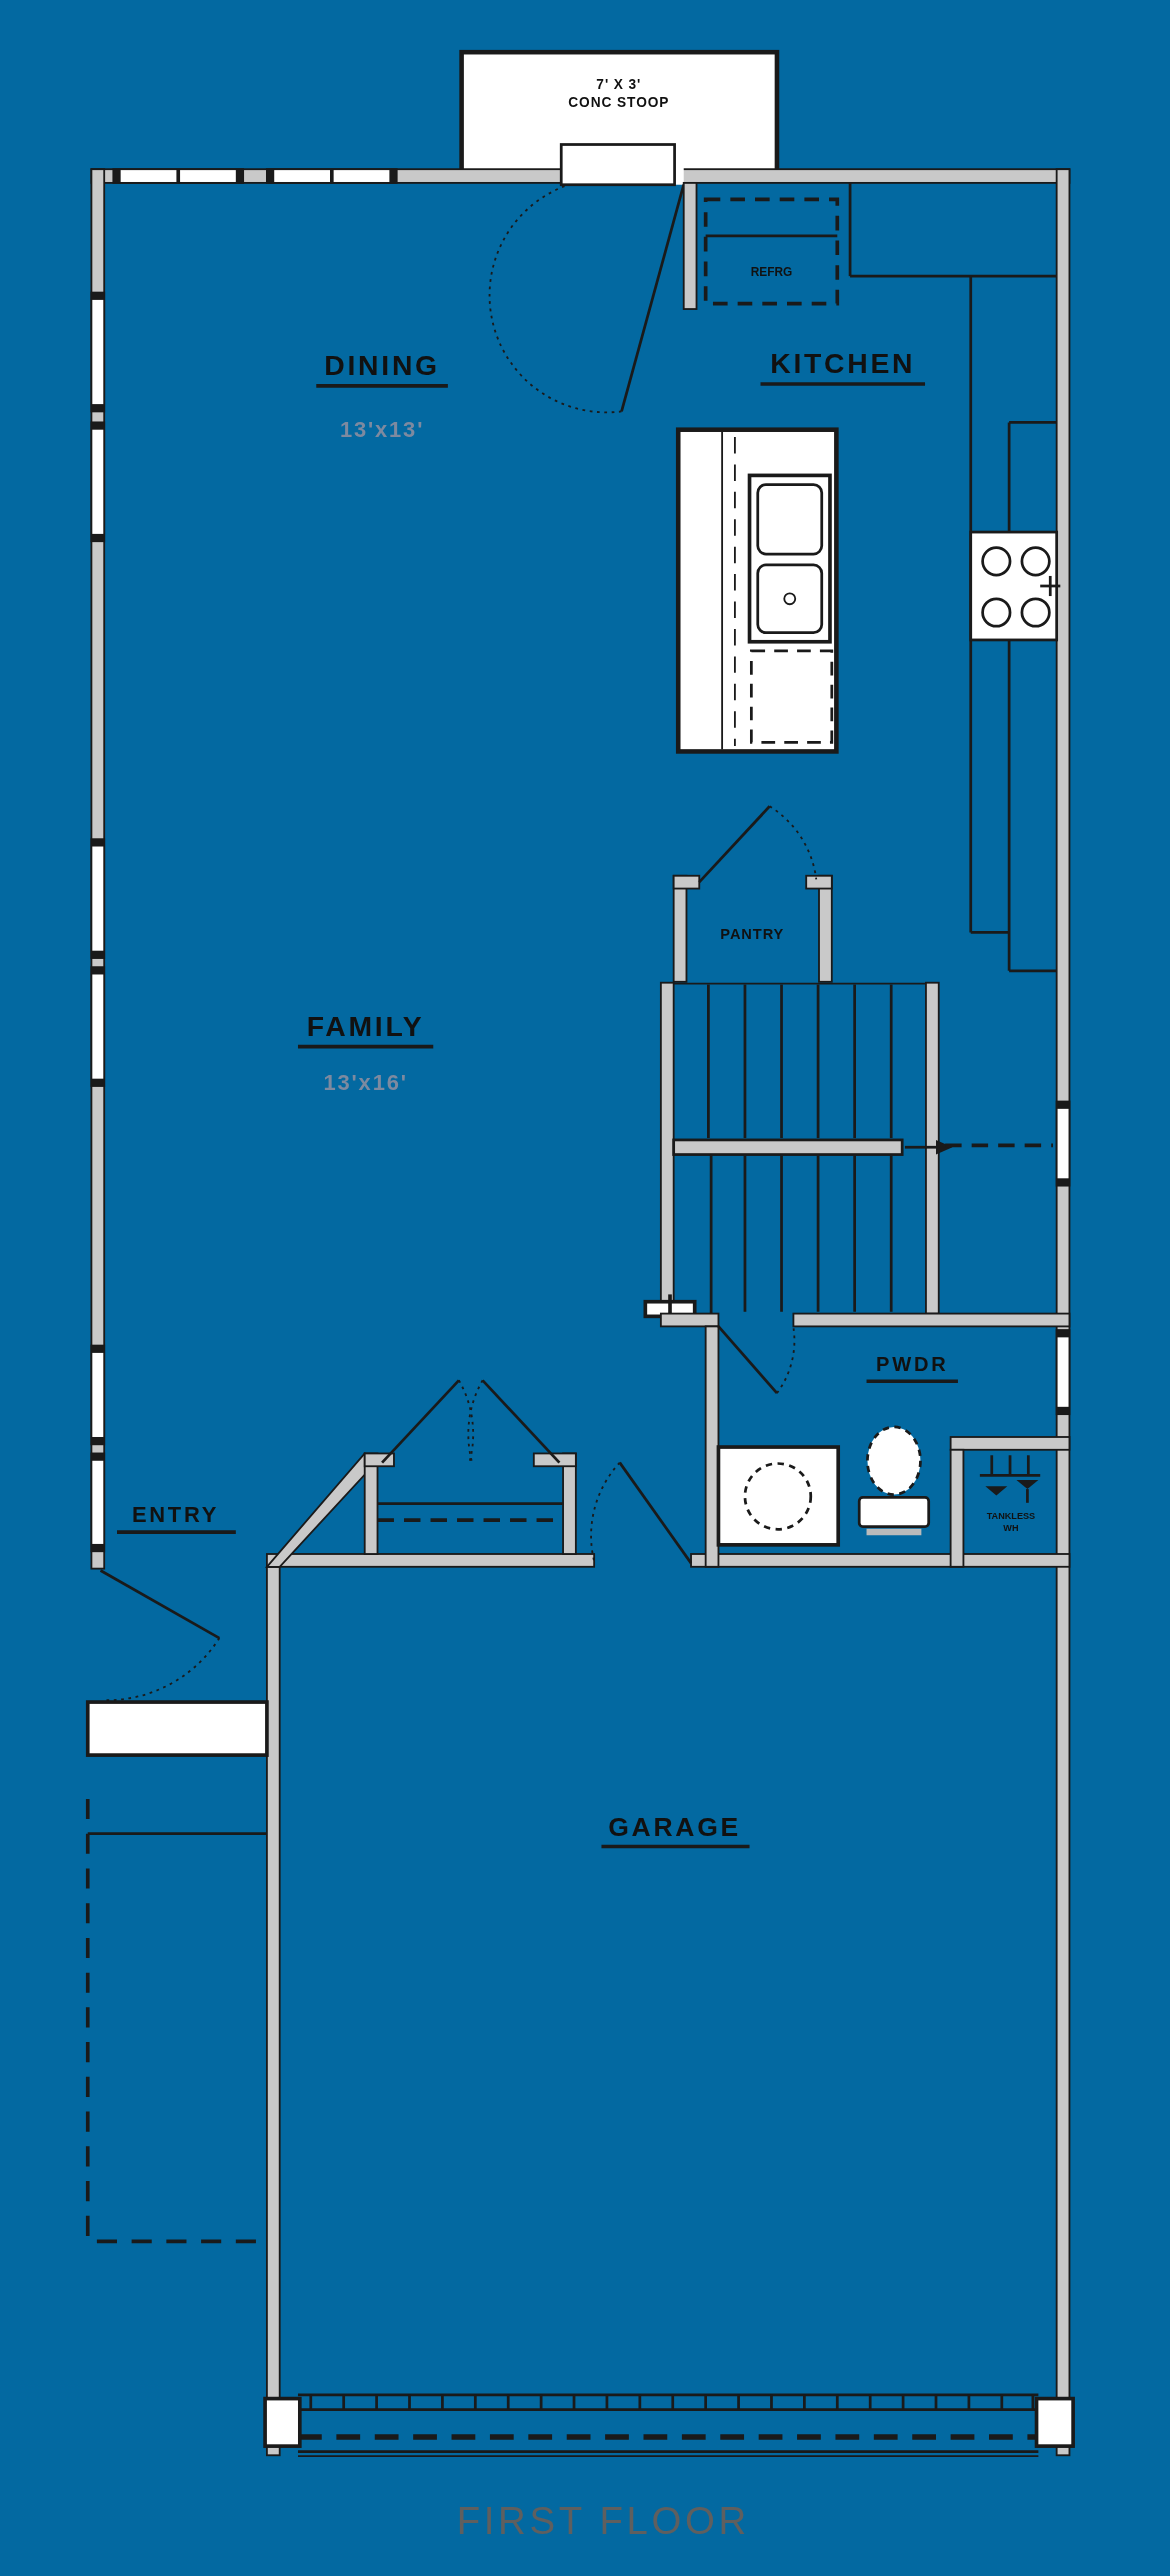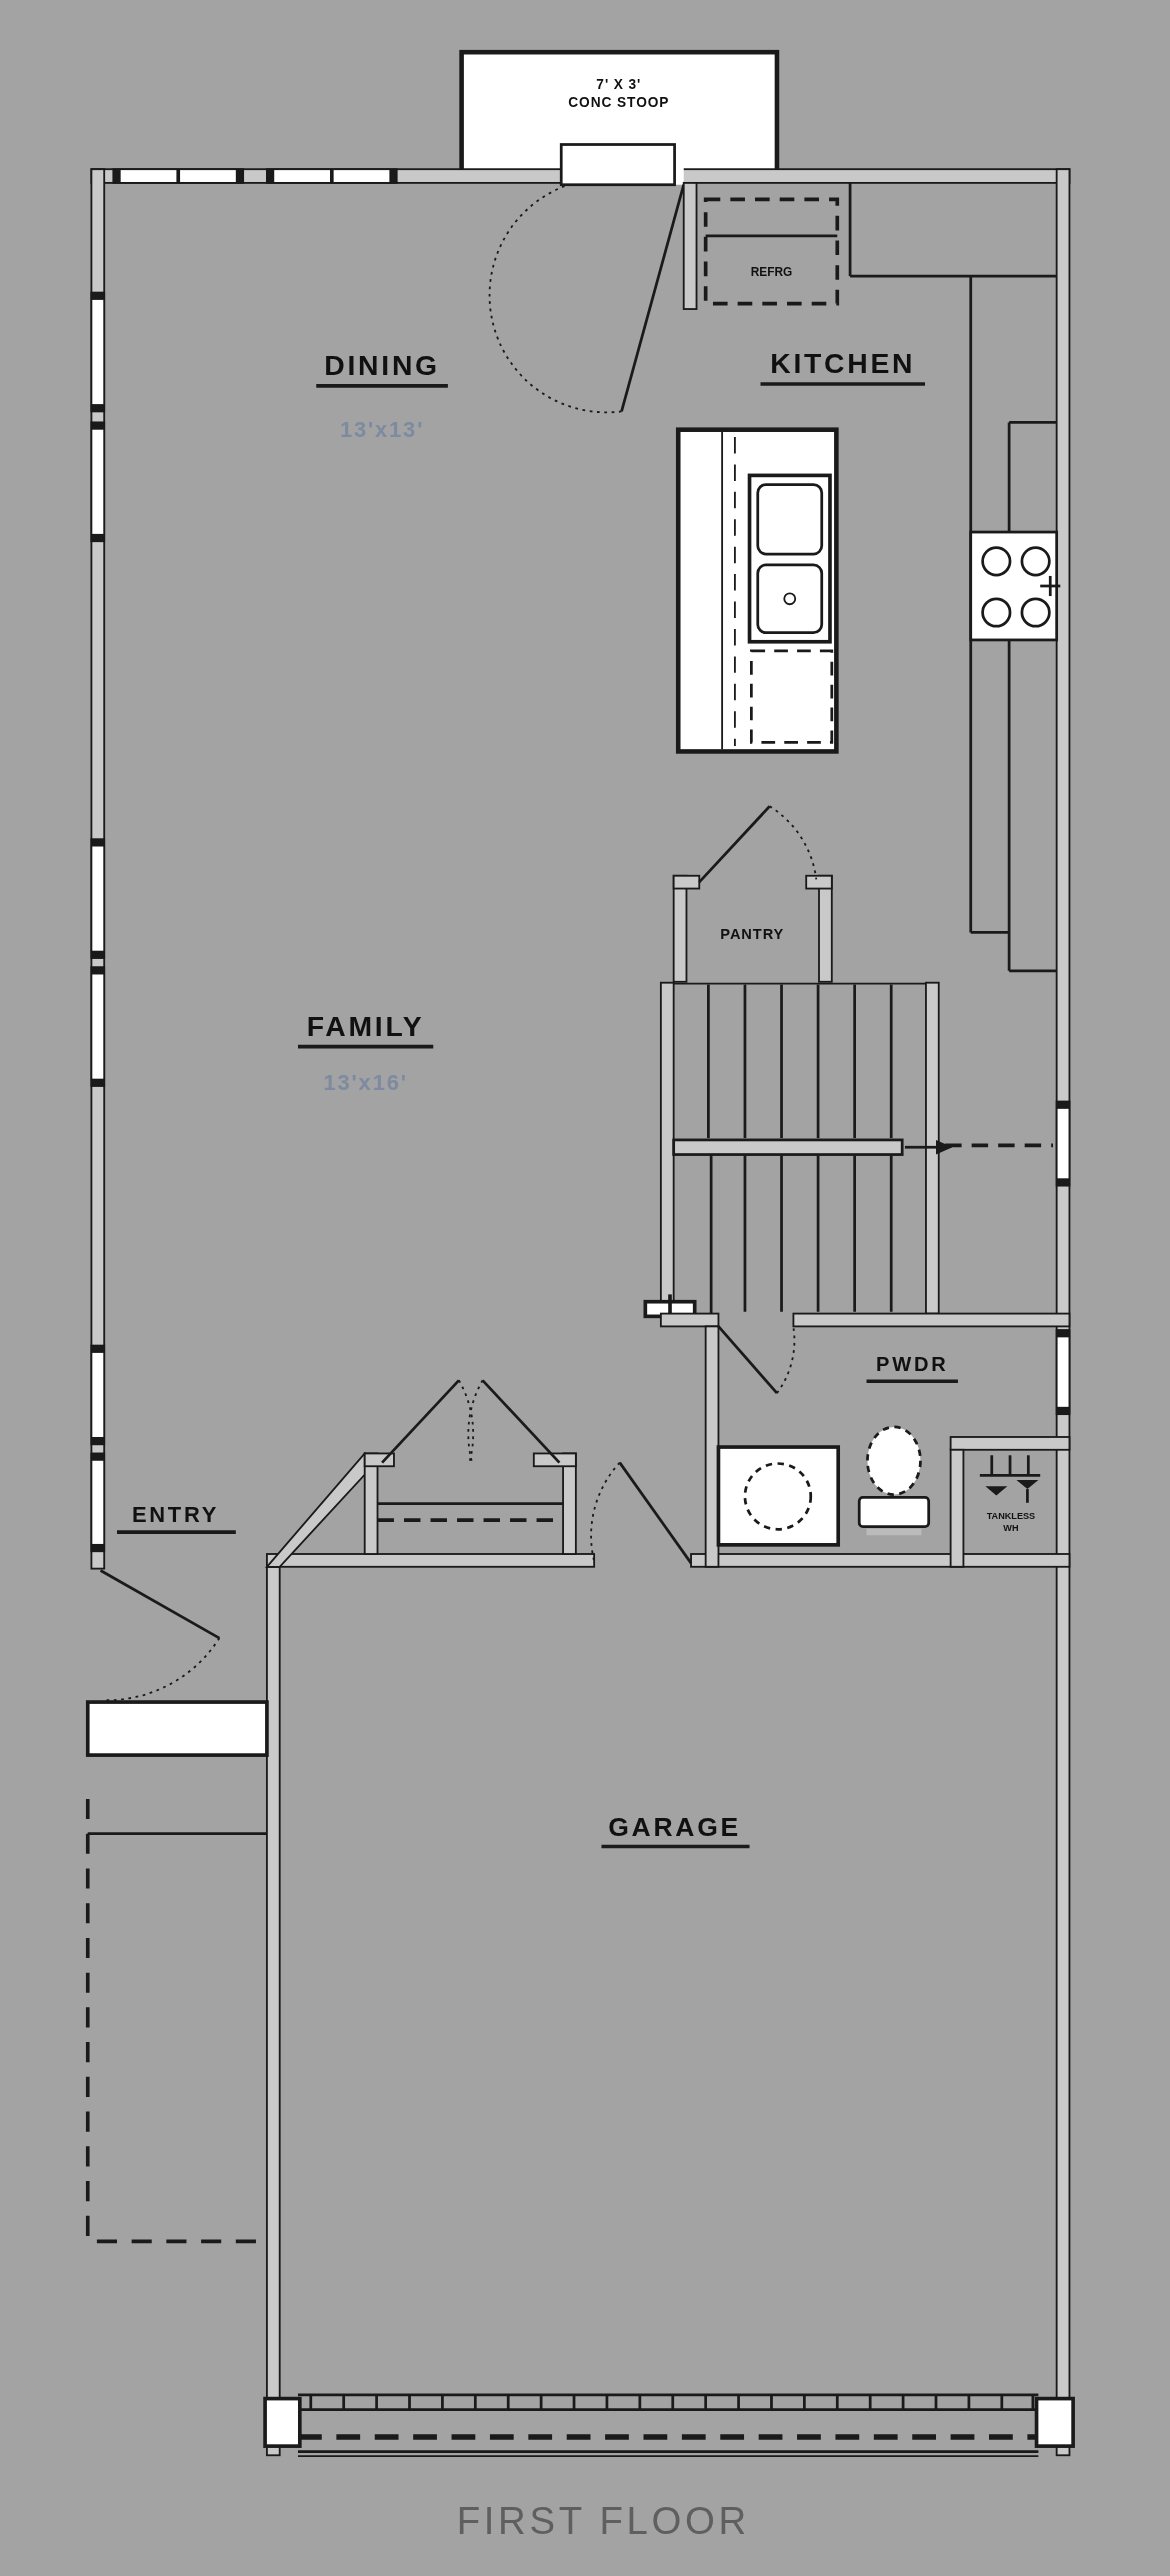--- a/index.html
+++ b/index.html
@@ -1,16 +1,16 @@
 <!DOCTYPE html>
 <html style="font-size:14.6px"><head>
 <meta charset="utf-8">
 <style>
   html,body{margin:0;padding:0;background:#ffffff;}
-  #canvas{position:relative;width:1170px;height:2576px;background:#a3a3a3;overflow:hidden;
+  #canvas{position:relative;width:1170px;height:2576px;background:#0369a1;overflow:hidden;
           font-family:"Liberation Sans", sans-serif;}
   svg{display:block;}
   text{font-family:"Liberation Sans", sans-serif;}
   .room-label{font-weight:700;fill:#111111;letter-spacing:3px;}
   .dim-label{font-weight:700;fill:#7d8aa0;letter-spacing:2px;}
   .small-label{font-weight:700;fill:#111111;letter-spacing:1px;}
   .tiny-label{font-weight:700;fill:#111111;letter-spacing:0px;}
   .title-label{font-weight:400;fill:#5f5f5f;letter-spacing:4px;}
   .wall{fill:#c9c9c9;stroke:#1a1a1a;stroke-width:2;}
   .win{fill:#ffffff;stroke:#1a1a1a;stroke-width:2;}

